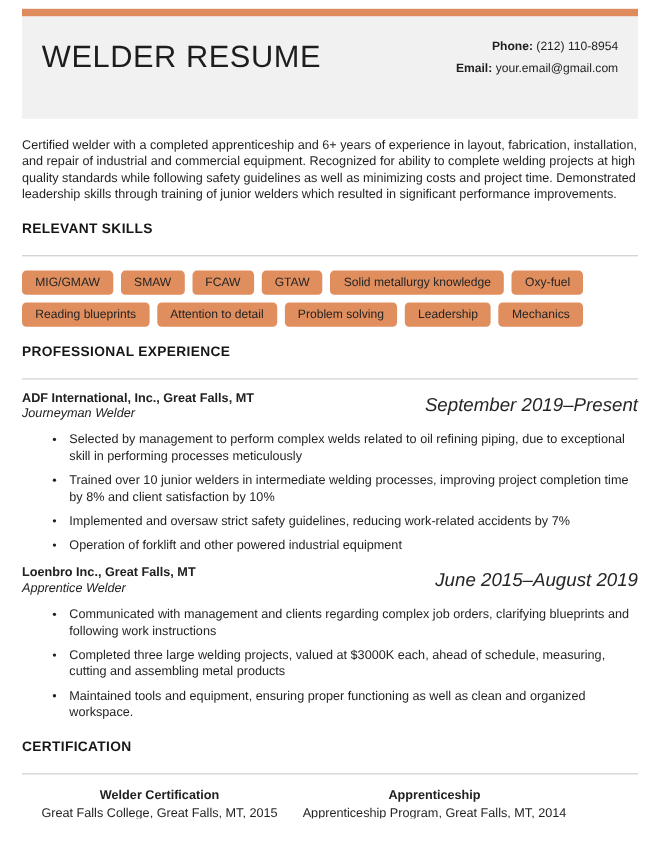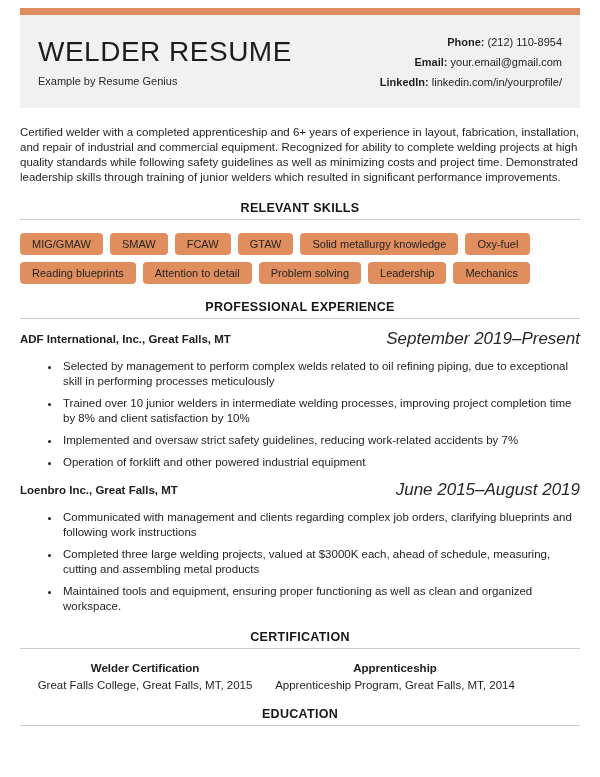--- a/index.html
+++ b/index.html
@@ -51,23 +51,22 @@
     line-height: 15px;
     color: #1f1f1f;
   }
 
   .section-heading {
     margin: 16px 0 0;
     font-size: 12.5px;
     font-weight: bold;
     letter-spacing: 0.3px;
     color: #161616;
-    padding-bottom: 4px;
+    padding-bottom: 17px;
     border-bottom: 1px solid #CBCBCB;
-    text-align: center;
   }
 
   .tags { display: flex; flex-wrap: wrap; gap: 7px; margin-top: 13px; }
   .tag {
     background: var(--tag, #E08E5E);
     border-radius: 4px;
     padding: 5px 12px;
     font-size: 11px;
     line-height: 12px;
     color: #242424;
@@ -92,26 +91,24 @@
 </head>
 <body>
 
 <div class="page">
 
   <div class="bar top"></div>
 
   <header class="header">
     <div class="header-left">
       <h1>WELDER RESUME</h1>
-      <div class="subtitle">Example by Resume Genius</div>
     </div>
     <div class="contact">
       <div class="contact-line"><b>Phone:</b><span> (212) 110-8954</span></div>
       <div class="contact-line"><b>Email:</b><span> your.email@gmail.com</span></div>
-      <div class="contact-line"><b>LinkedIn:</b><span> linkedin.com/in/yourprofile/</span></div>
     </div>
   </header>
 
   <p class="summary">Certified welder with a completed apprenticeship and 6+ years of experience in layout, fabrication, installation, and repair of industrial and commercial equipment. Recognized for ability to complete welding projects at high quality standards while following safety guidelines as well as minimizing costs and project time. Demonstrated leadership skills through training of junior welders which resulted in significant performance improvements.</p>
 
   <h2 class="section-heading">RELEVANT SKILLS</h2>
   <div class="tags">
     <span class="tag">MIG/GMAW</span>
     <span class="tag">SMAW</span>
     <span class="tag">FCAW</span>
@@ -124,35 +121,37 @@
     <span class="tag">Leadership</span>
     <span class="tag">Mechanics</span>
   </div>
 
   <h2 class="section-heading">PROFESSIONAL EXPERIENCE</h2>
 
   <div class="job">
     <div class="job-header">
       <div class="job-left">
         <div class="company">ADF International, Inc., Great Falls, MT</div>
+        <div class="role">Journeyman Welder</div>
       </div>
       <div class="dates">September 2019–Present</div>
     </div>
     <ul class="bullets">
       <li>Selected by management to perform complex welds related to oil refining piping, due to exceptional skill in performing processes meticulously</li>
       <li>Trained over 10 junior welders in intermediate welding processes, improving project completion time by 8% and client satisfaction by 10%</li>
       <li>Implemented and oversaw strict safety guidelines, reducing work-related accidents by 7%</li>
       <li>Operation of forklift and other powered industrial equipment</li>
     </ul>
   </div>
 
   <div class="job">
     <div class="job-header">
       <div class="job-left">
         <div class="company">Loenbro Inc., Great Falls, MT</div>
+        <div class="role">Apprentice Welder</div>
       </div>
       <div class="dates">June 2015–August 2019</div>
     </div>
     <ul class="bullets">
       <li>Communicated with management and clients regarding complex job orders, clarifying blueprints and following work instructions</li>
       <li>Completed three large welding projects, valued at $3000K each, ahead of schedule, measuring, cutting and assembling metal products</li>
       <li>Maintained tools and equipment, ensuring proper functioning as well as clean and organized workspace.</li>
     </ul>
   </div>
 

